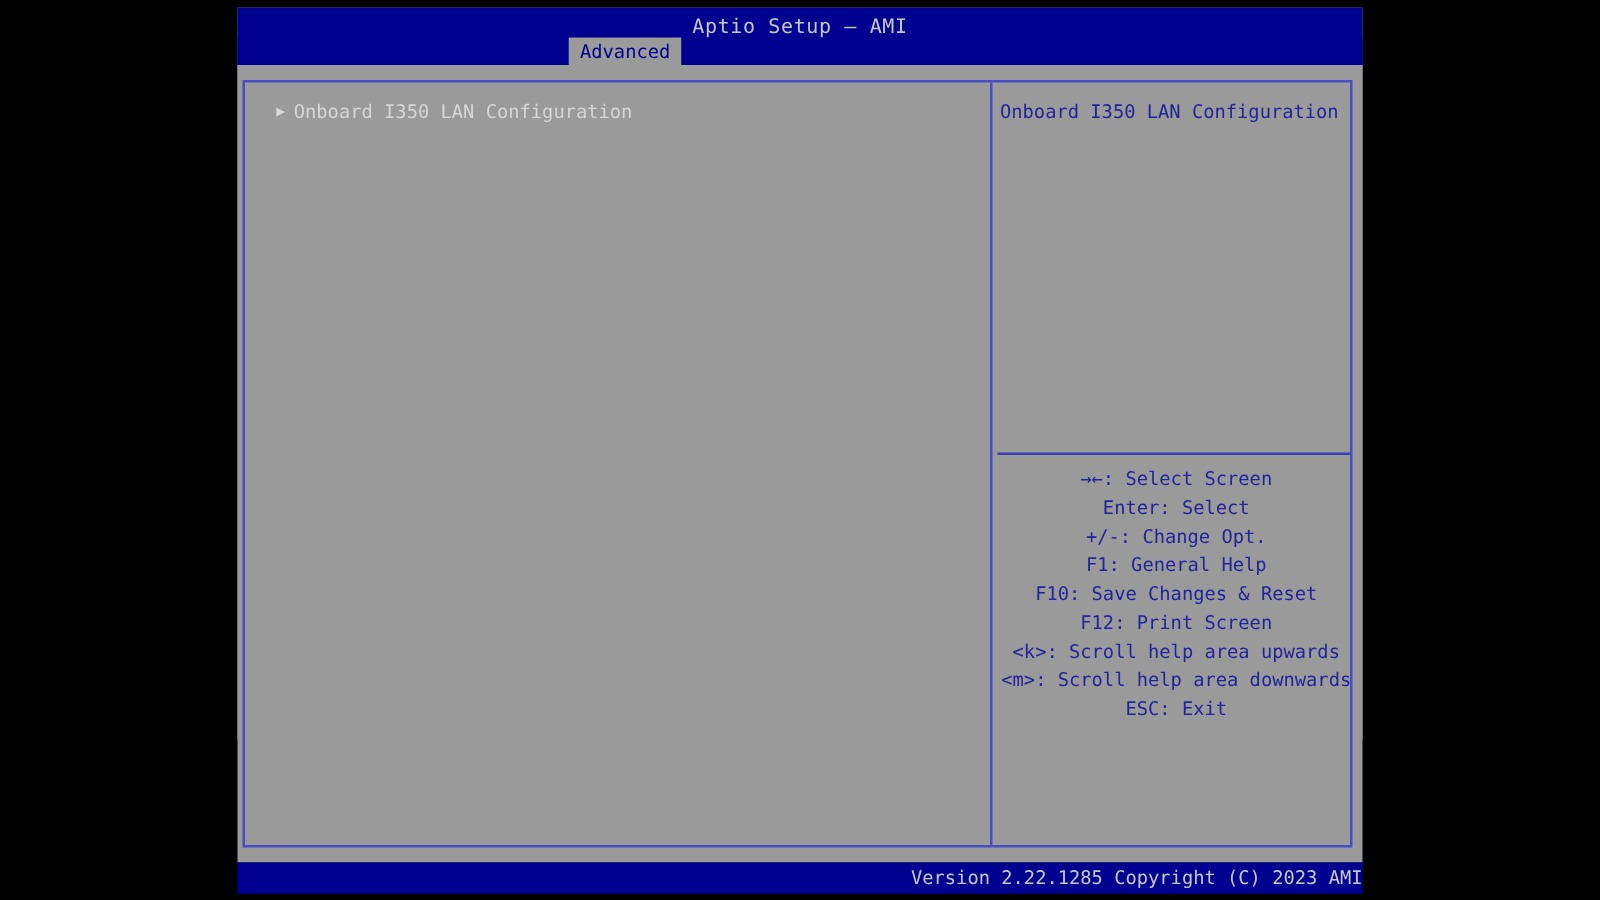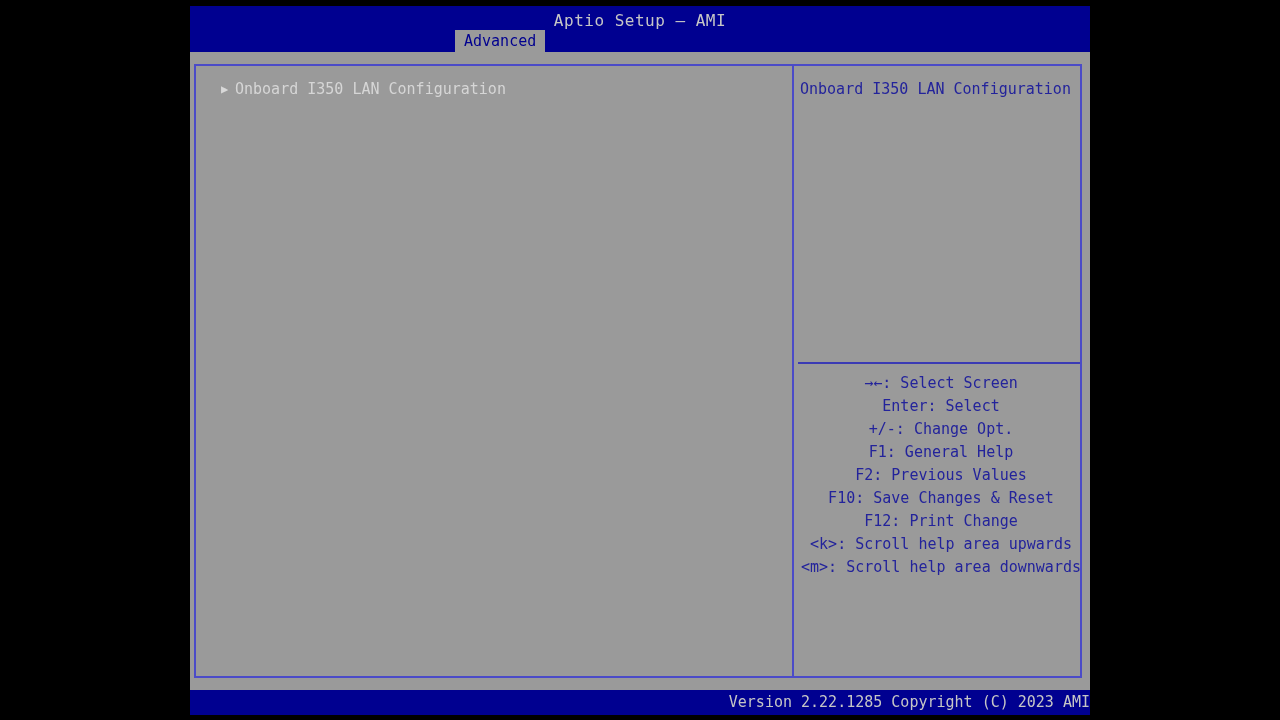--- a/index.html
+++ b/index.html
@@ -218,25 +218,25 @@
         </div>
 
         <div id="help-panel">
           <div id="help-text">Onboard I350 LAN Configuration</div>
           <div id="help-divider"></div>
           <div id="legend">
             <div class="legend-line"><span class="legend-key">→←</span><span>: Select Screen</span></div>
             <div class="legend-line"><span class="legend-key">Enter</span><span>: Select</span></div>
             <div class="legend-line"><span class="legend-key">+/-</span><span>: Change Opt.</span></div>
             <div class="legend-line"><span class="legend-key">F1</span><span>: General Help</span></div>
-            <div class="legend-line"><span class="legend-key">F2</span><span>: Previous Values</span></div>
             <div class="legend-line"><span class="legend-key">F10</span><span>: Save Changes &amp; Reset</span></div>
-            <div class="legend-line"><span class="legend-key">F12</span><span>: Print Change</span></div>
+            <div class="legend-line"><span class="legend-key">F12</span><span>: Print Screen</span></div>
             <div class="legend-line"><span class="legend-key">&lt;k&gt;</span><span>: Scroll help area upwards</span></div>
             <div class="legend-line"><span class="legend-key">&lt;m&gt;</span><span>: Scroll help area downwards</span></div>
+            <div class="legend-line"><span class="legend-key">ESC</span><span>: Exit</span></div>
           </div>
         </div>
 
       </div>
     </div>
 
     <div id="footer">
       <div id="footer-text">Version 2.22.1285 Copyright (C) 2023 AMI</div>
     </div>
 

